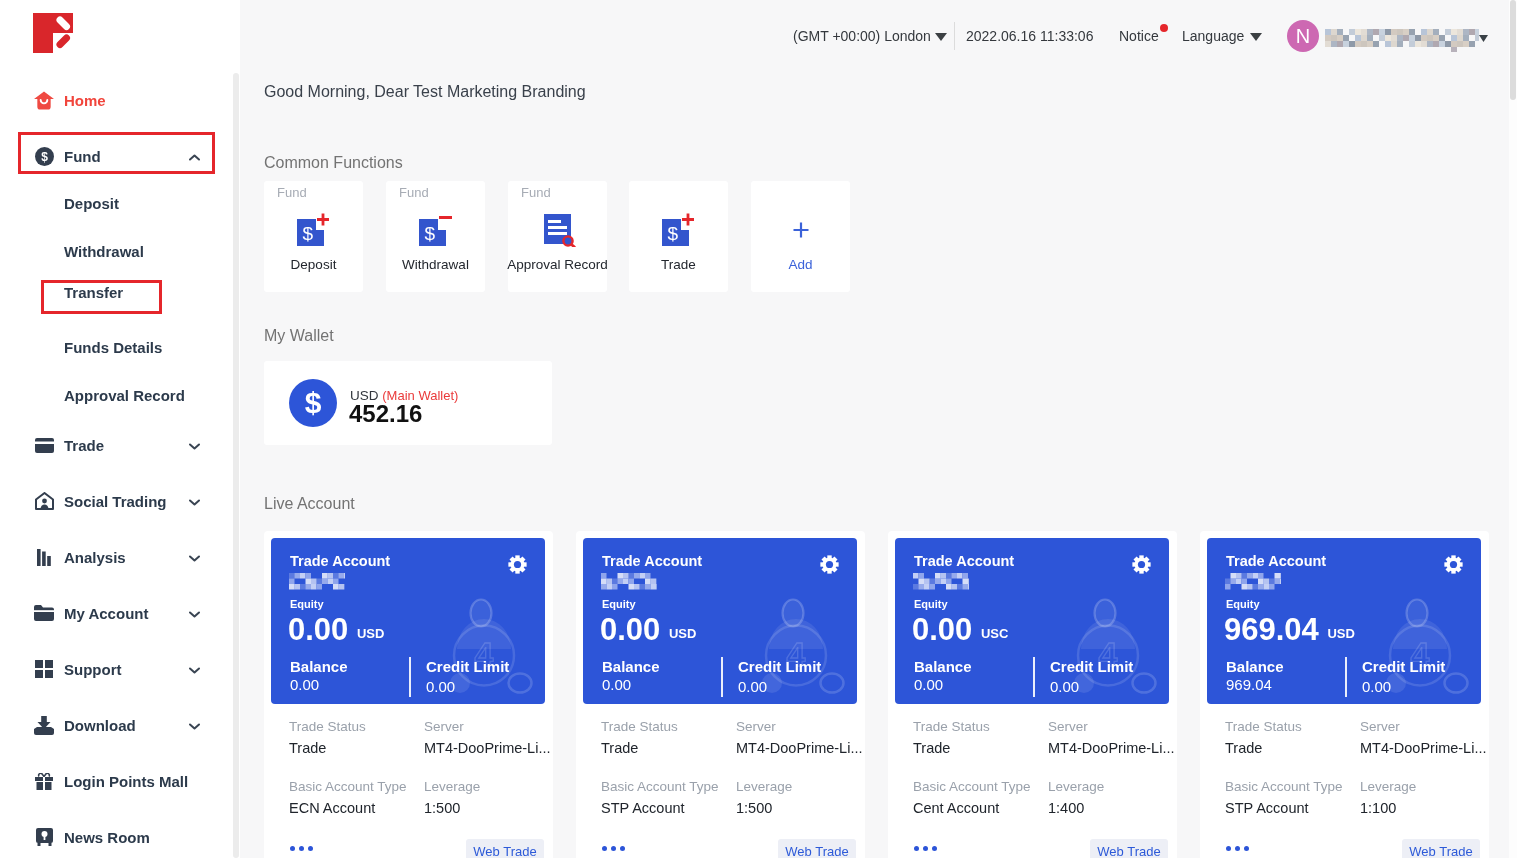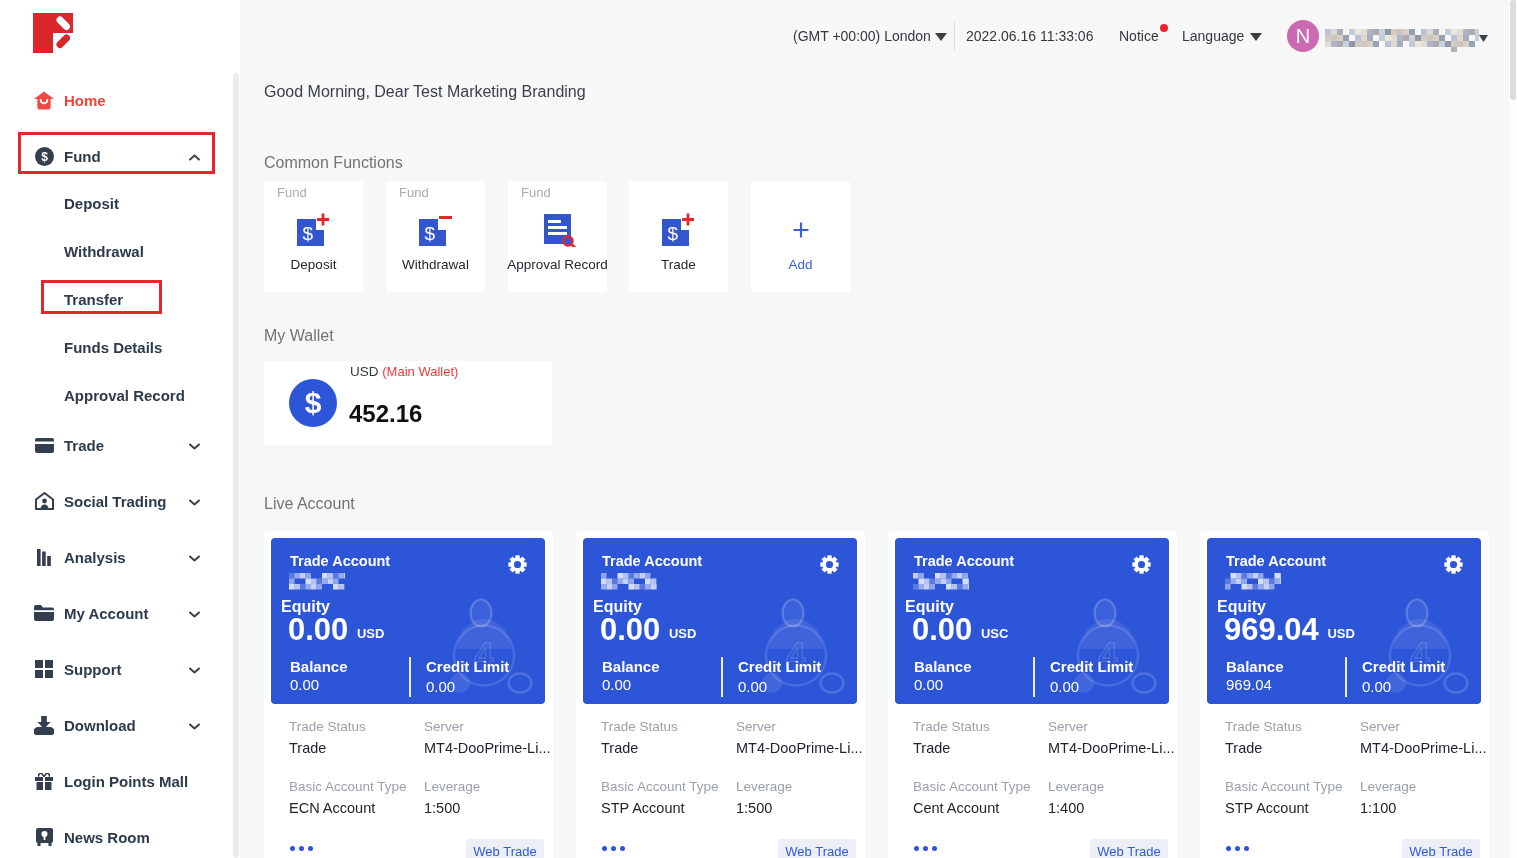--- a/index.html
+++ b/index.html
@@ -25,21 +25,21 @@
 .fn-card { width:99px; height:111px; top:181px; }
 .fn-label { position:absolute; left:13px; top:4px; font-size:13px; color:#a7acb5; }
 .fn-name { position:absolute; left:50%; transform:translateX(-50%); top:76px; text-align:center; font-size:13.5px; color:#23272e; white-space:nowrap; }
 .fn-ic { position:absolute; left:50%; top:32px; transform:translateX(-50%); }
 
 .acct { position:absolute; top:531px; width:289px; height:340px; background:#fff; border-radius:4px; }
 .blue { position:absolute; left:7px; top:7px; width:274px; height:166px; background:#2d55d8; border-radius:4px; overflow:hidden; color:#fff; }
 .b-title { position:absolute; left:19px; top:15px; font-size:14.5px; font-weight:bold; }
 .b-gear { position:absolute; right:18px; top:17px; }
 .b-mosaic { position:absolute; left:18px; top:35px; }
-.b-eq { position:absolute; left:10px; top:60px; font-size:16px; font-weight:bold; }
+.b-eq { position:absolute; left:19px; top:60px; font-size:11px; font-weight:bold; }
 .b-val { position:absolute; left:17px; top:74px; font-size:31px; font-weight:bold; }
 .b-cur { font-size:13px; font-weight:bold; position:relative; top:-2px; }
 .b-bal-l { position:absolute; left:19px; top:120px; font-size:15px; font-weight:bold; }
 .b-bal-v { position:absolute; left:19px; top:138px; font-size:15px; }
 .b-div { position:absolute; left:138px; top:119px; width:1.5px; height:40px; background:rgba(255,255,255,0.9); }
 .b-cl-l { position:absolute; left:155px; top:120px; font-size:15px; font-weight:bold; }
 .b-cl-v { position:absolute; left:155px; top:140px; font-size:15px; }
 .wm { position:absolute; left:158px; top:47px; }
 .row-l { position:absolute; font-size:13.5px; color:#9aa1ab; }
 .row-v { position:absolute; font-size:14.5px; color:#20252c; white-space:nowrap; }
@@ -79,21 +79,21 @@
           </svg>
       </span>
       <span class="nav-tx">Fund</span>
       <span class="caret"><svg width="11" height="7" viewBox="0 0 11 7">
             <path d="M1 5.5 L5.5 1.5 L10 5.5" stroke="#3a4553" stroke-width="2" fill="none" stroke-linecap="round" stroke-linejoin="round"></path>
           </svg></span>
     </div>
     <div id="fund-box"></div>
     <div class="nav-sub" style="top:188px;">Deposit</div>
     <div class="nav-sub" style="top:236px;">Withdrawal</div>
-    <div class="nav-sub" style="top:284px;">Transfer</div>
+    <div class="nav-sub" style="top:277px;">Transfer</div>
     <div id="transfer-box"></div>
     <div class="nav-sub" style="top:332px;">Funds Details</div>
     <div class="nav-sub" style="top:380px;">Approval Record</div>
     <div class="nav-item" style="top:430px;">
       <span class="nav-ic">
           <svg width="19" height="15" viewBox="0 0 19 15">
             <path d="M0 2 a2 2 0 0 1 2-2 H17 a2 2 0 0 1 2 2 V3.5 H0 Z" fill="#333e4e"></path>
             <path d="M0 6 H19 V13 a2 2 0 0 1 -2 2 H2 a2 2 0 0 1 -2-2 Z" fill="#333e4e"></path>
           </svg>
         </span>
@@ -325,21 +325,21 @@
   <div class="card fn-card" style="left:751px;">
     <div class="fn-ic" style="top:41px;"><svg width="16" height="16" viewBox="0 0 16 16">
           <path d="M8 0.5 V15.5 M0.5 8 H15.5" stroke="#3b62d9" stroke-width="2.2"></path>
         </svg></div>
     <div class="fn-name" style="color:#3b62d9;">Add</div>
   </div>
 
   <div class="sec-title" style="top:327px;">My Wallet</div>
   <div class="card" style="left:264px;top:361px;width:288px;height:84px;">
     <div style="position:absolute;left:25px;top:18px;width:48px;height:48px;border-radius:50%;background:#2d55d8;color:#fff;font-size:30px;font-weight:bold;text-align:center;line-height:48px;">$</div>
-    <div style="position:absolute;left:86px;top:3px;font-size:13.5px;color:#33373d;text-align:center;">USD <span style="color:#ea3a3a;font-size:13px;">(Main Wallet)</span></div>
+    <div style="position:absolute;left:86px;top:27px;font-size:13.5px;color:#33373d;text-align:center;">USD <span style="color:#ea3a3a;font-size:13px;">(Main Wallet)</span></div>
     <div style="position:absolute;left:85px;top:39px;font-size:24px;font-weight:bold;color:#111;">452.16</div>
   </div>
 
   <div class="sec-title" style="top:495px;">Live Account</div>
   <div id="accts">
       <div class="acct" style="left:264px;">
         <div class="blue">
           <div class="wm"><svg width="110" height="130" viewBox="0 0 110 130" fill="none">
               <path d="M28 64 a27 30 0 0 1 54 0 Z" fill="rgba(255,255,255,0.085)"></path>
               <ellipse cx="52" cy="28" rx="10.5" ry="13.5" fill="rgba(255,255,255,0.07)" stroke="rgba(255,255,255,0.2)" stroke-width="2.2"></ellipse>

